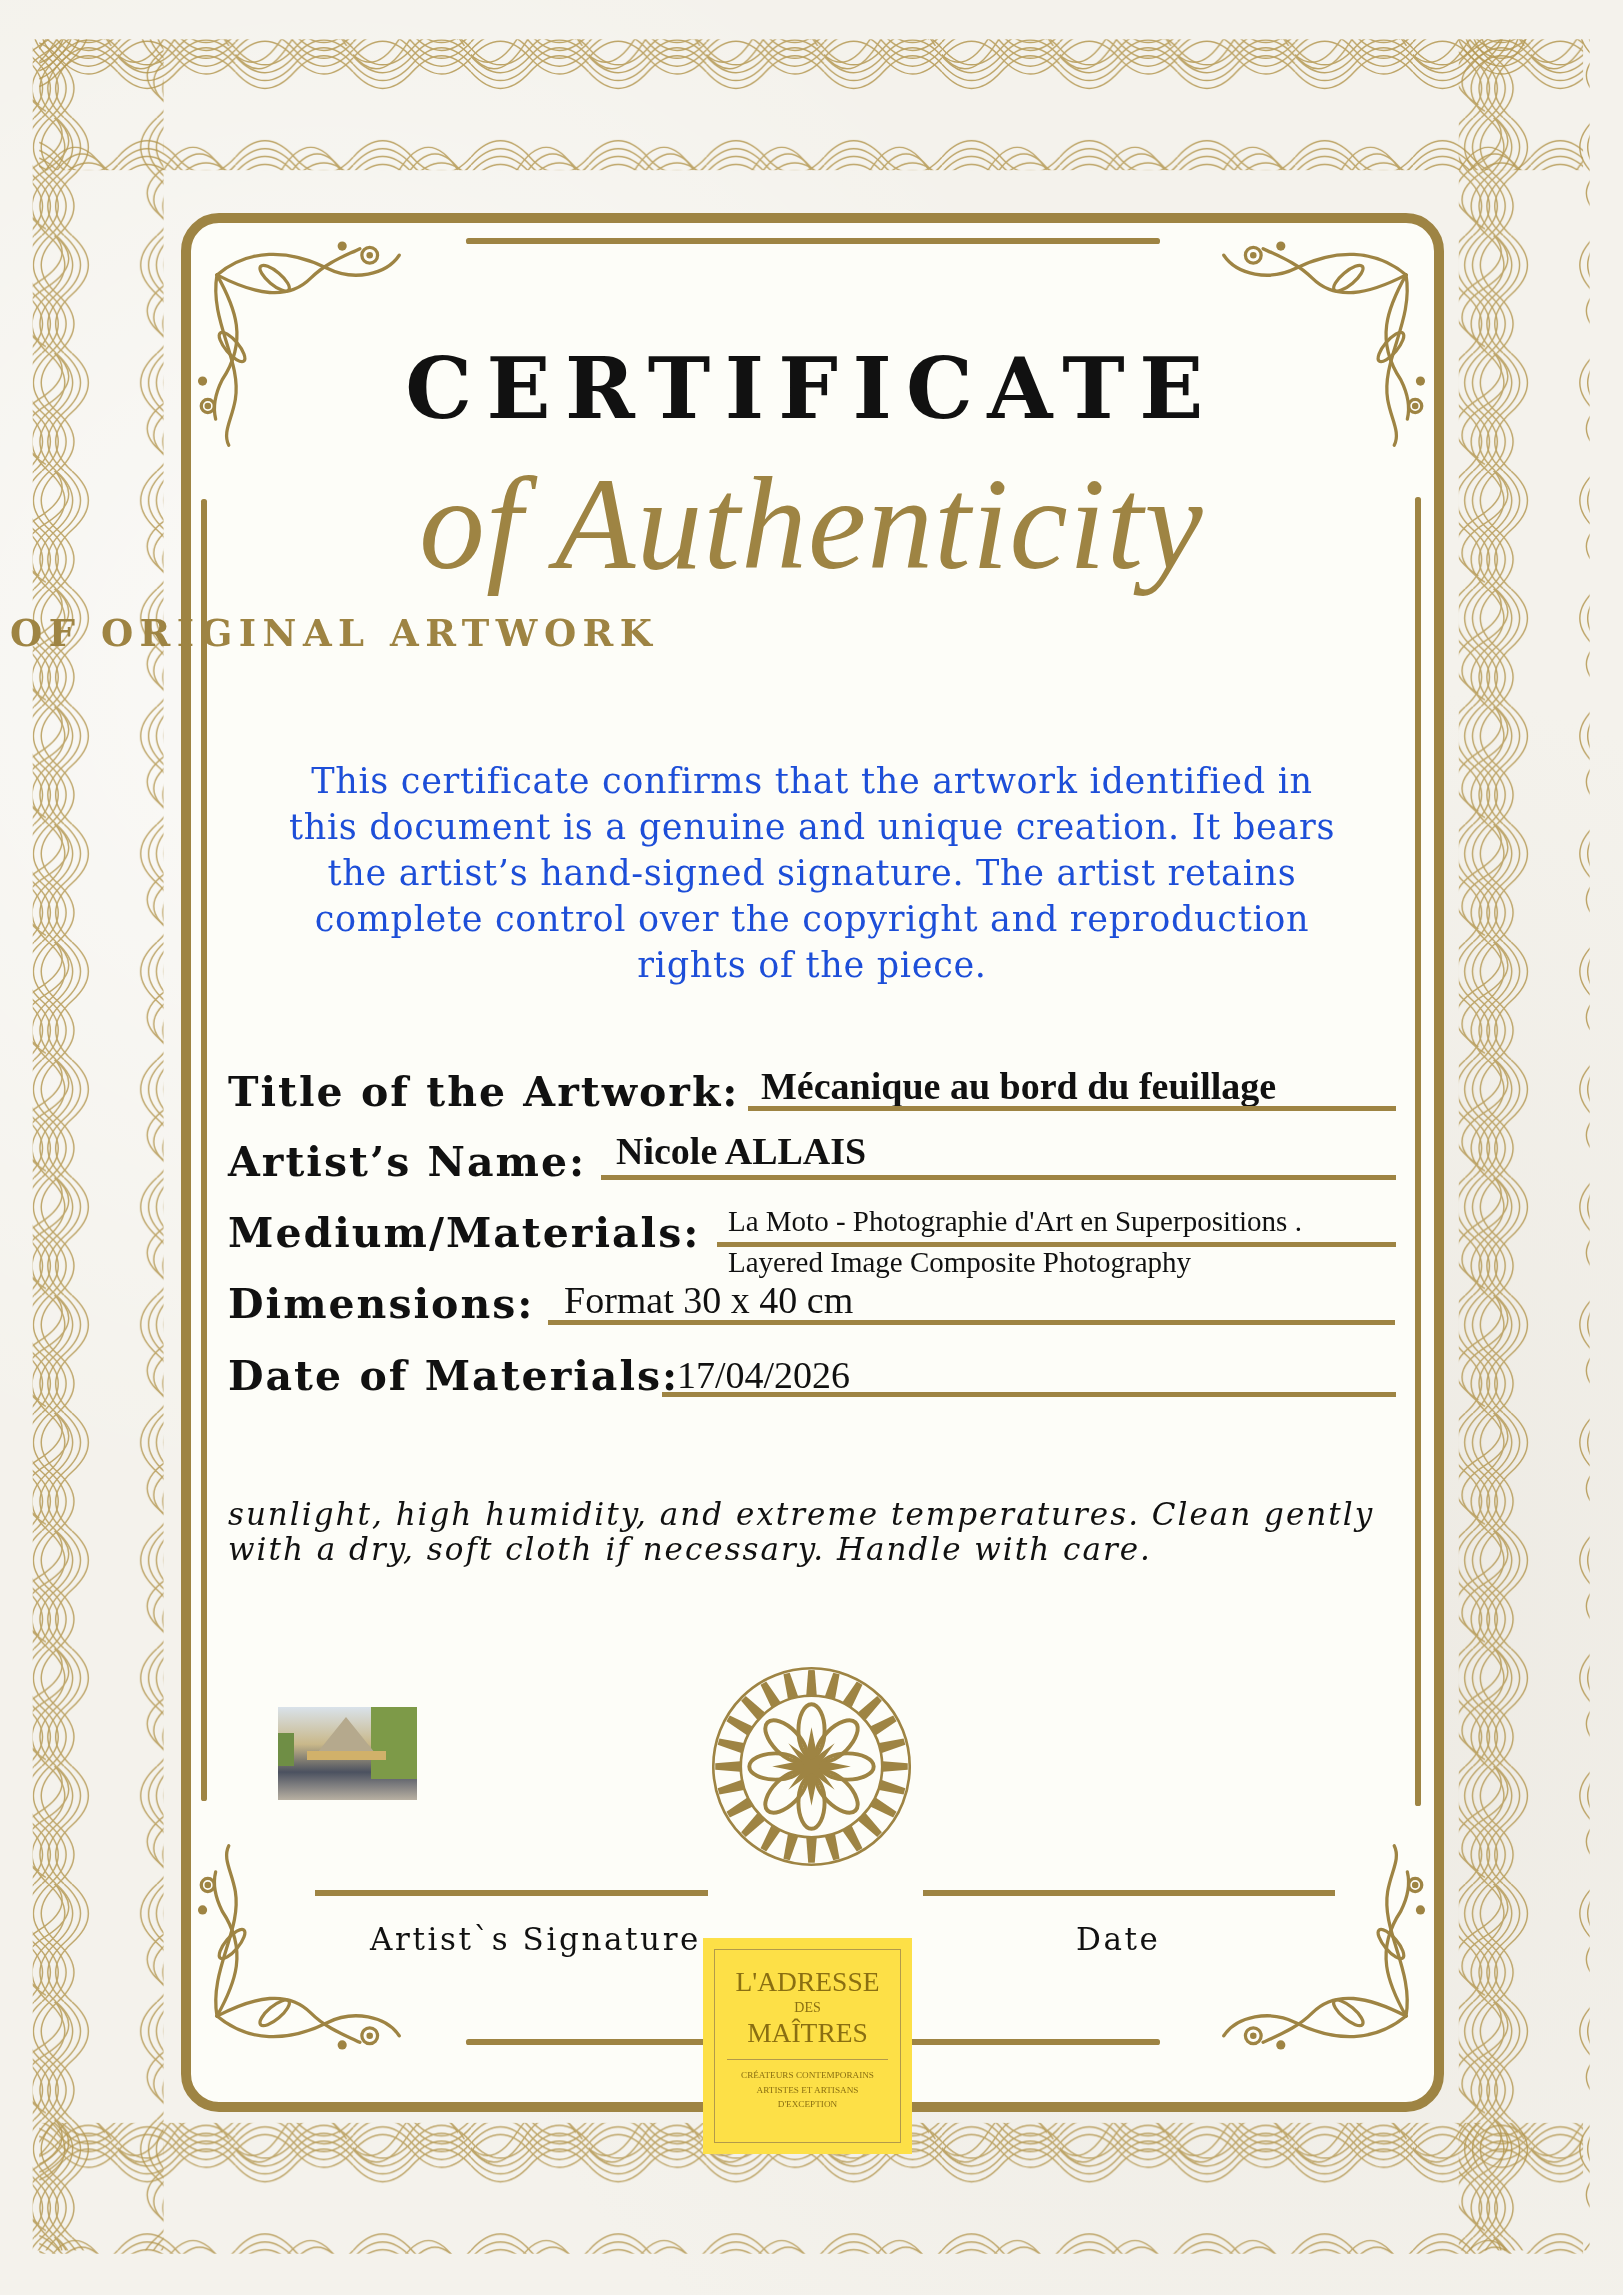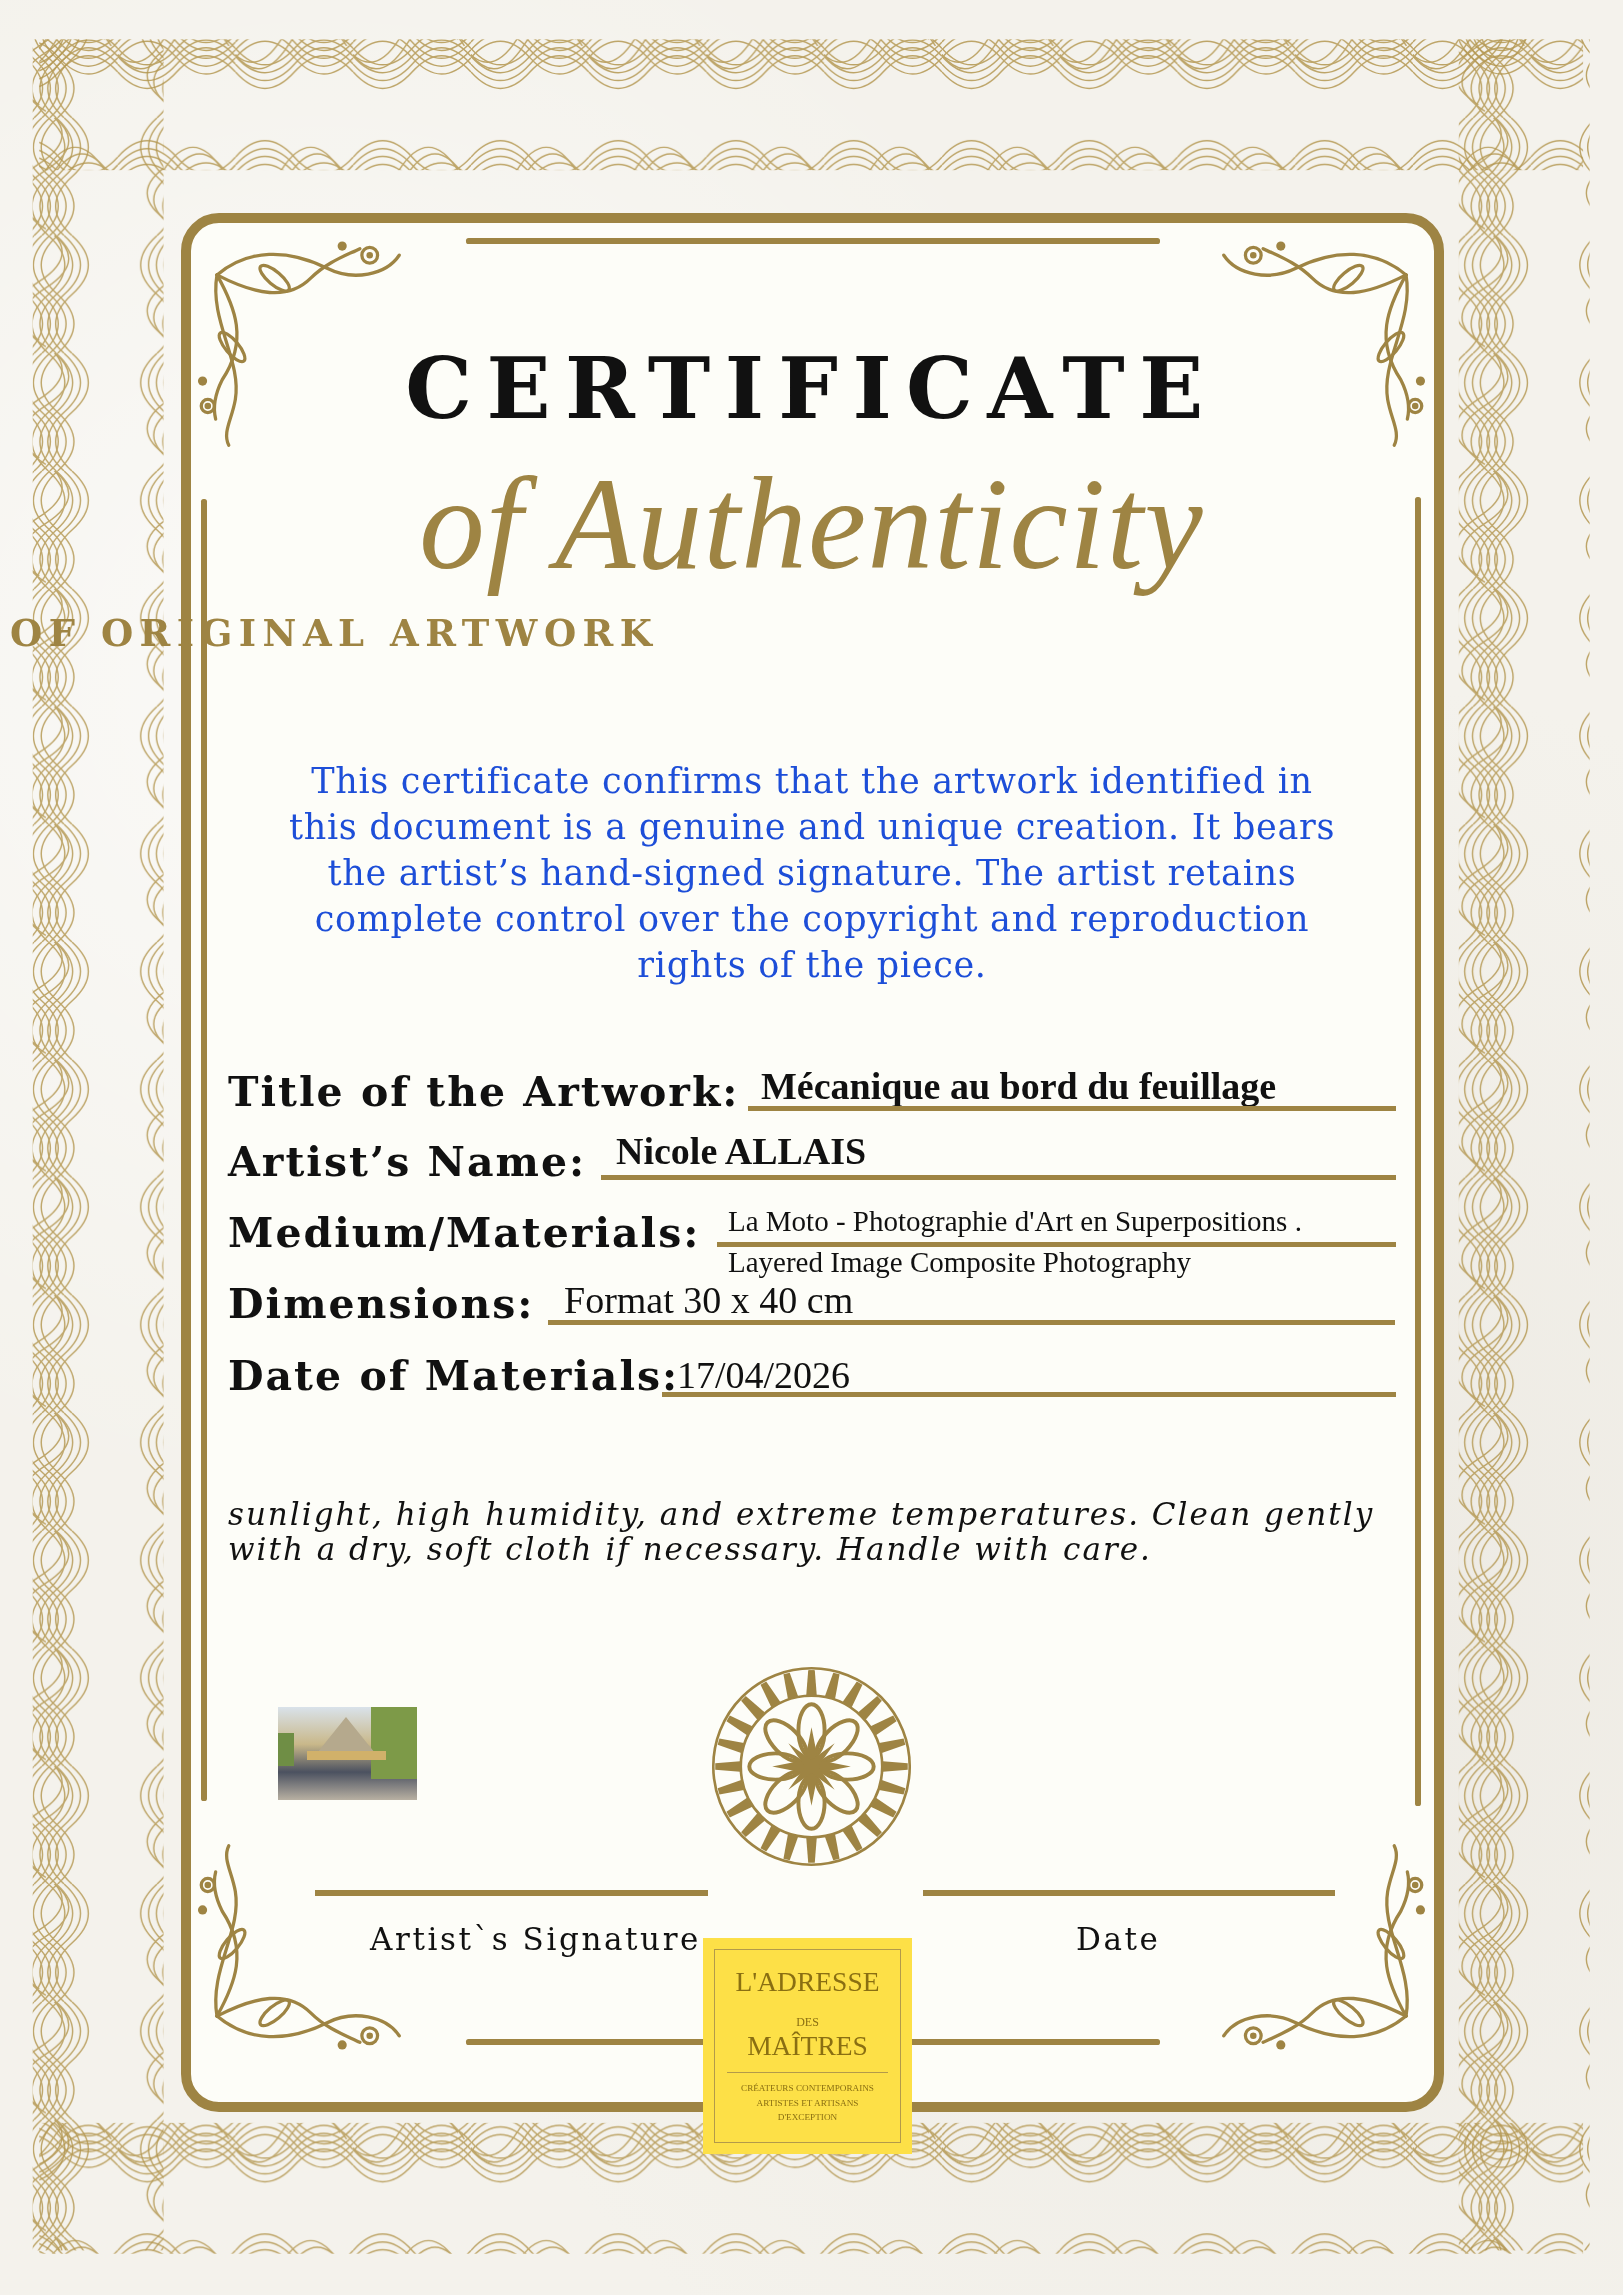--- a/index.html
+++ b/index.html
@@ -79,21 +79,21 @@
   .logo-box {
     position:absolute; left:703px; top:1938px; width:209px; height:216px;
     background:#fde047; box-sizing:border-box; padding:5.2px;
   }
   .logo-inner {
     position:absolute; left:11px; top:11px; right:11px; bottom:11px;
     border:1.3px solid #b39a4a; text-align:center; color:#8a6f12;
     font-family:"Liberation Serif", serif;
   }
   .logo-l1 { margin-top:18.3px; font-size:27.5px; line-height:1; }
-  .logo-l2 { margin-top:20px; font-size:12px; line-height:1; }
+  .logo-l2 { margin-top:5px; font-size:14px; line-height:1; }
   .logo-l3 { margin-top:3.9px; font-size:27.5px; line-height:1; }
   .logo-rule { width:161px; height:1.3px; background:#b39a4a; margin:13px auto 7.9px; }
   .logo-tag { font-size:9.2px; line-height:14.4px; }
 </style>
 </head>
 <body>
 
 <div class="paper-texture"></div>
 
 <svg class="guilloche" width="1623" height="2295" viewBox="0 0 2481 3508">

